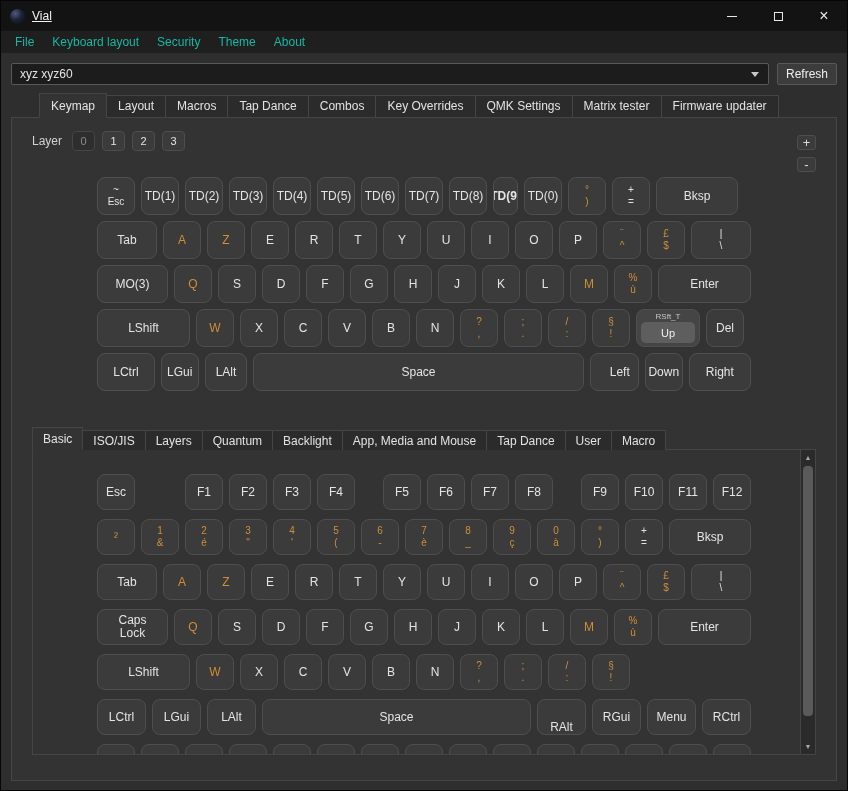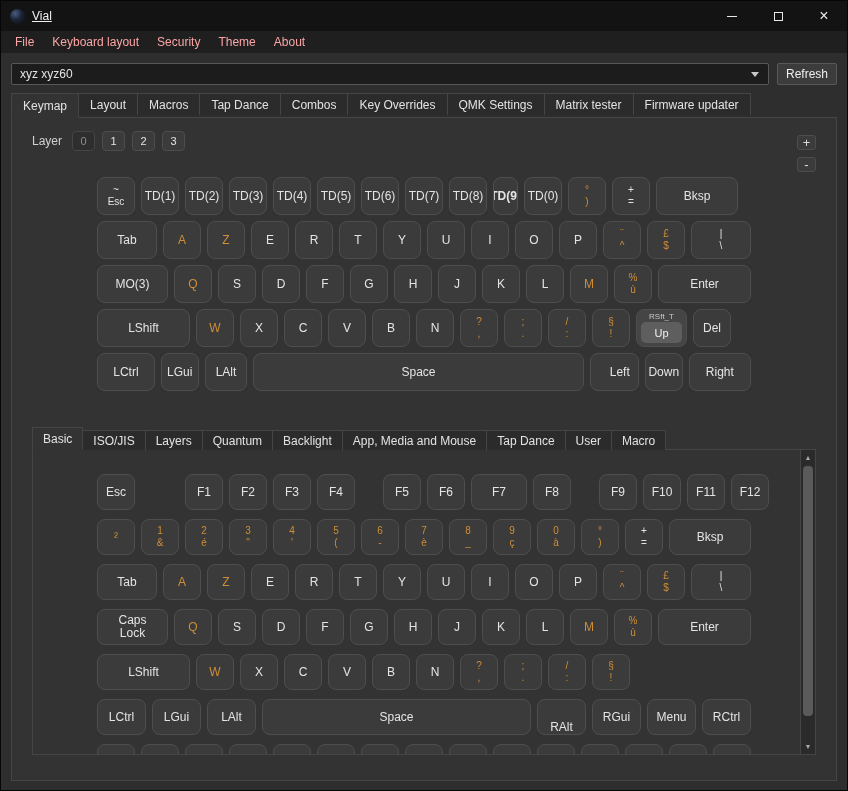--- a/index.html
+++ b/index.html
@@ -16,37 +16,37 @@
               margin-right:7px; flex:0 0 auto; }
   .titlebar-title { font-size:12px; color:#f2f2f2;text-decoration:underline; }
   .titlebar-controls { margin-left:auto; display:flex; height:100%; }
   .tb-btn { width:46px; height:100%; display:flex; align-items:center; justify-content:center; color:#e8e8e8; }
   .glyph-min { width:10px; height:1px; background:#e8e8e8; }
   .glyph-max { width:9px; height:9px; border:1px solid #e8e8e8; }
   .glyph-close { font-size:16px; line-height:1; }
 
   
   .menubar { height:22px; background:#1f1f1f; display:flex; align-items:stretch; padding-left:5px; }
-  .menu-item { font-size:12px; color:#fca5a5; padding:0 9px; display:flex; align-items:center; }
+  .menu-item { font-size:12px; color:#14b8a6; padding:0 9px; display:flex; align-items:center; }
 
   
   .content { padding:10px 10px 0; }
   .device-row { display:flex; gap:8px; }
   .combo { flex:1; height:22px; background:#1c1c1c; border:1px solid #585858; border-radius:2px;
            display:flex; align-items:center; padding:0 24px 0 8px; font-size:12px; position:relative; }
   .combo-arrow { position:absolute; right:9px; top:8px; width:0; height:0;
                  border-left:4px solid transparent; border-right:4px solid transparent;
                  border-top:5px solid #c8c8c8; }
   .btn-refresh { min-width:54px; height:22px; background:#3c3c3c; border:1px solid #585858;
                  border-radius:2px; font-size:12px; color:#eee; display:flex; align-items:center;
                  justify-content:center; padding:0 8px; }
 
   
-  .tabs-row { display:flex; align-items:flex-start; margin-top:8px; height:25px; margin-bottom:-1px;
-              position:relative; z-index:2; }
+  .tabs-row { display:flex; align-items:center; margin-top:8px; height:25px; margin-bottom:-1px;
+              position:relative; z-index:2;margin-left:28px; }
   .tab { background:#2b2b2b; border:1px solid #454545; border-bottom:none; color:#e2e2e2;
          font-size:12px; padding:0 11px; height:22px; display:flex; align-items:center; }
   .tab + .tab { margin-left:-1px; }
   .tab.selected { background:#333333; height:25px; border-bottom:1px solid #333333; z-index:3; }
 
   .main-pane { background:#333333; border:1px solid #454545; height:664px; position:relative; }
 
   
   .layer-row { display:flex; align-items:center; padding:13px 0 0 20px; }
   .layer-label { font-size:12px; color:#d2d2d2; margin-right:10px; }
@@ -336,21 +336,21 @@
               <div class="lb">.</div>
             </div>
             <div class="key orange" style="width: 38px;">
               <div class="lt">/</div>
               <div class="lb">:</div>
             </div>
             <div class="key orange" style="width: 38px;">
               <div class="lt">§</div>
               <div class="lb">!</div>
             </div>
-            <div class="key masked" style="width: 51px;">
+            <div class="key masked" style="width: 64px;">
               <div class="mt">RSft_T</div>
               <div class="mi">Up</div>
             </div>
             <div class="key" style="width: 38px;">
               <div class="kl">Del</div>
             </div>
           </div>
           <div class="krow">
             <div class="key" style="width: 57.8px;">
               <div class="kl">LCtrl</div>
@@ -407,21 +407,21 @@
                 <div class="key" style="width: 38px;">
                   <div class="kl">F4</div>
                 </div>
                 <div class="kspacer" style="width: 16px;"></div>
                 <div class="key" style="width: 38px;">
                   <div class="kl">F5</div>
                 </div>
                 <div class="key" style="width: 38px;">
                   <div class="kl">F6</div>
                 </div>
-                <div class="key" style="width: 56px;">
+                <div class="key" style="width: 38px;">
                   <div class="kl">F7</div>
                 </div>
                 <div class="key" style="width: 38px;">
                   <div class="kl">F8</div>
                 </div>
                 <div class="kspacer" style="width: 16px;"></div>
                 <div class="key" style="width: 38px;">
                   <div class="kl">F9</div>
                 </div>
                 <div class="key" style="width: 38px;">

